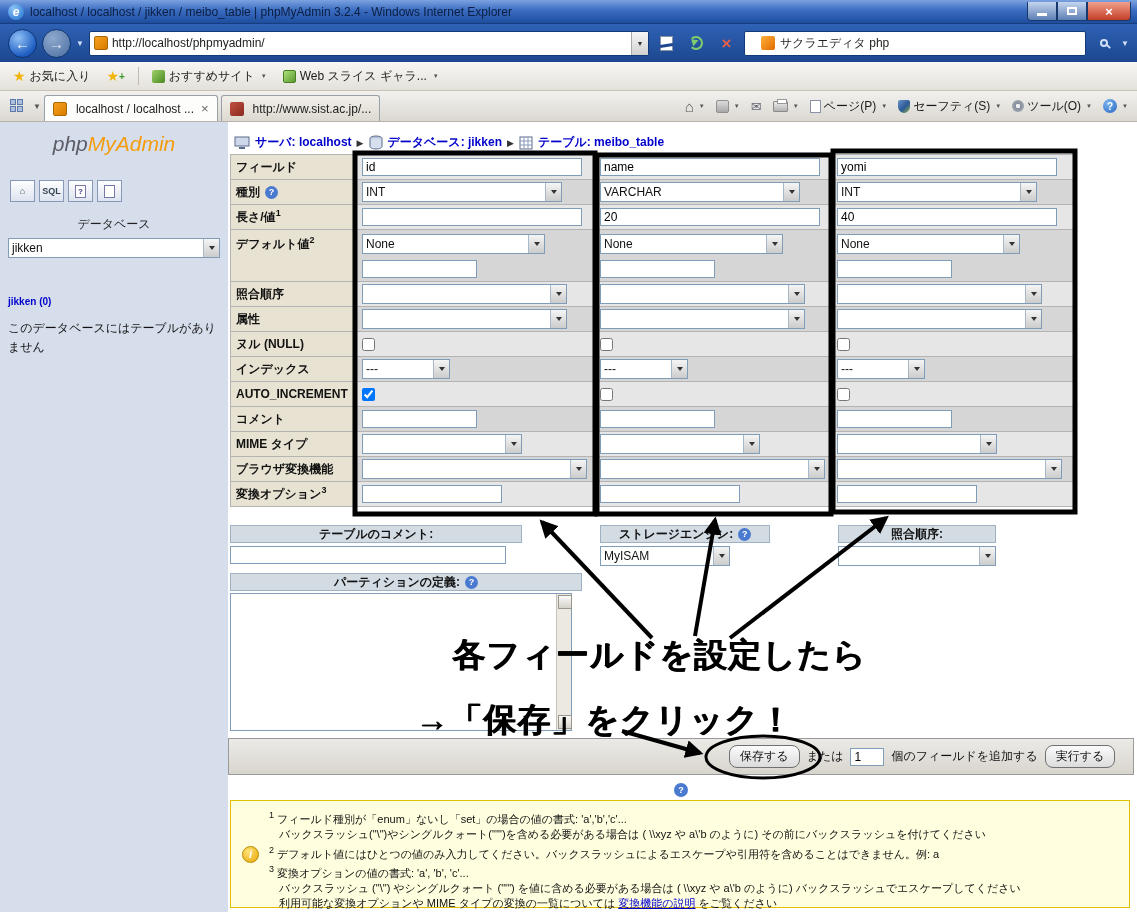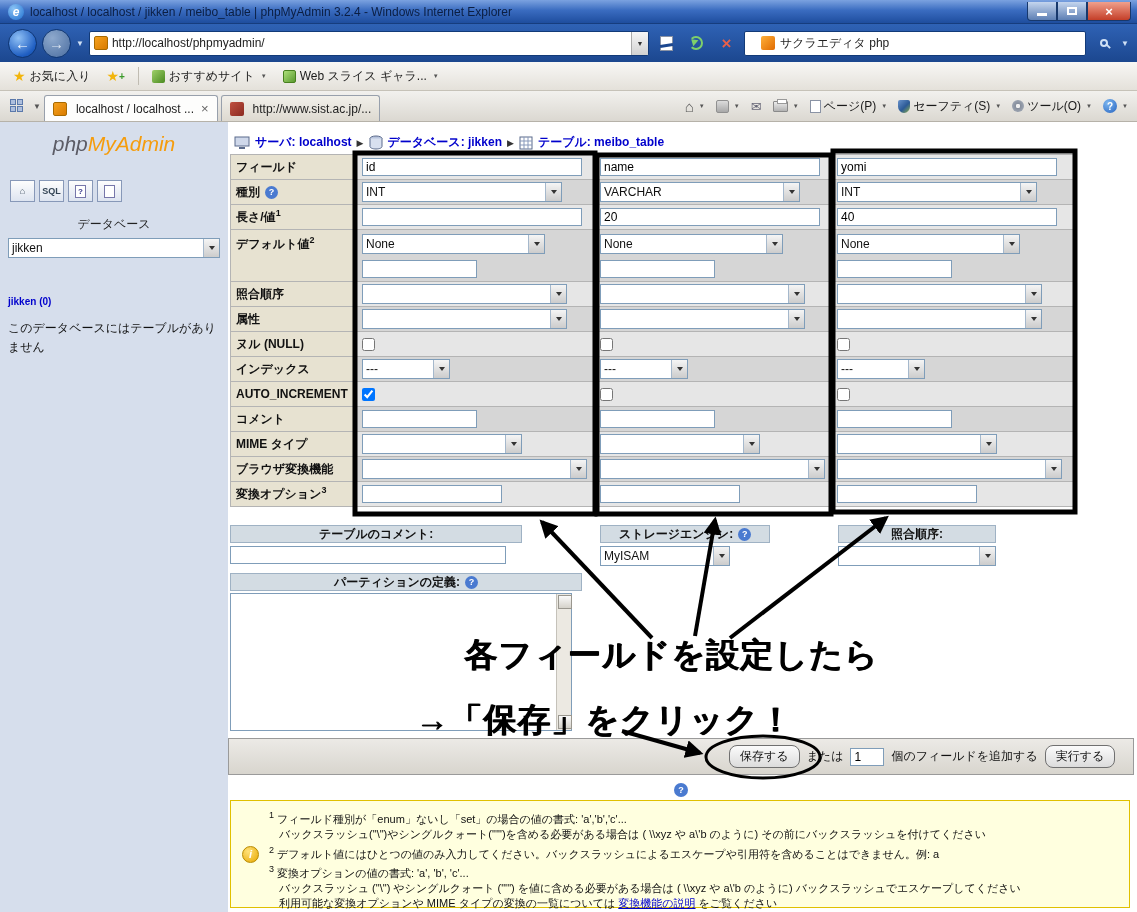--- a/index.html
+++ b/index.html
@@ -139,21 +139,21 @@
   .qicon.big{width:14px;height:14px;margin:0;}
 
   .notes{position:absolute;left:2px;top:678px;width:900px;height:108px;background:#ffffdf;border:1px solid #e0c000;padding:7px 8px 6px 38px;font-size:11px;line-height:15.5px;color:#111;}
   .info-icon{position:absolute;left:11px;top:45px;width:17px;height:17px;border-radius:50%;background:radial-gradient(circle at 35% 30%,#ffe27a,#e8a800);border:1px solid #b88a00;color:#fff;font-weight:bold;font-size:11px;font-style:italic;display:flex;align-items:center;justify-content:center;}
   .note-cont{padding-left:10px;}
   .note-link{color:#0000cc;text-decoration:underline;}
 
   
   .annot-svg{position:absolute;left:0;top:0;width:1137px;height:912px;pointer-events:none;z-index:40;}
   .annot-text{position:absolute;font-weight:bold;color:#000;font-size:33px;z-index:41;letter-spacing:1px;white-space:nowrap;text-shadow:1px 0 0 #000;pointer-events:none;}
-  .annot-1{left:464px;top:633px;}
+  .annot-1{left:452px;top:633px;}
   .annot-2{left:415px;top:698px;}
 </style>
 </head>
 <body>
 
 <div class="ie-window">
 
   <div class="titlebar">
     <span class="ie-e">e</span>
     <span class="title-text">localhost / localhost / jikken / meibo_table | phpMyAdmin 3.2.4 - Windows Internet Explorer</span>

